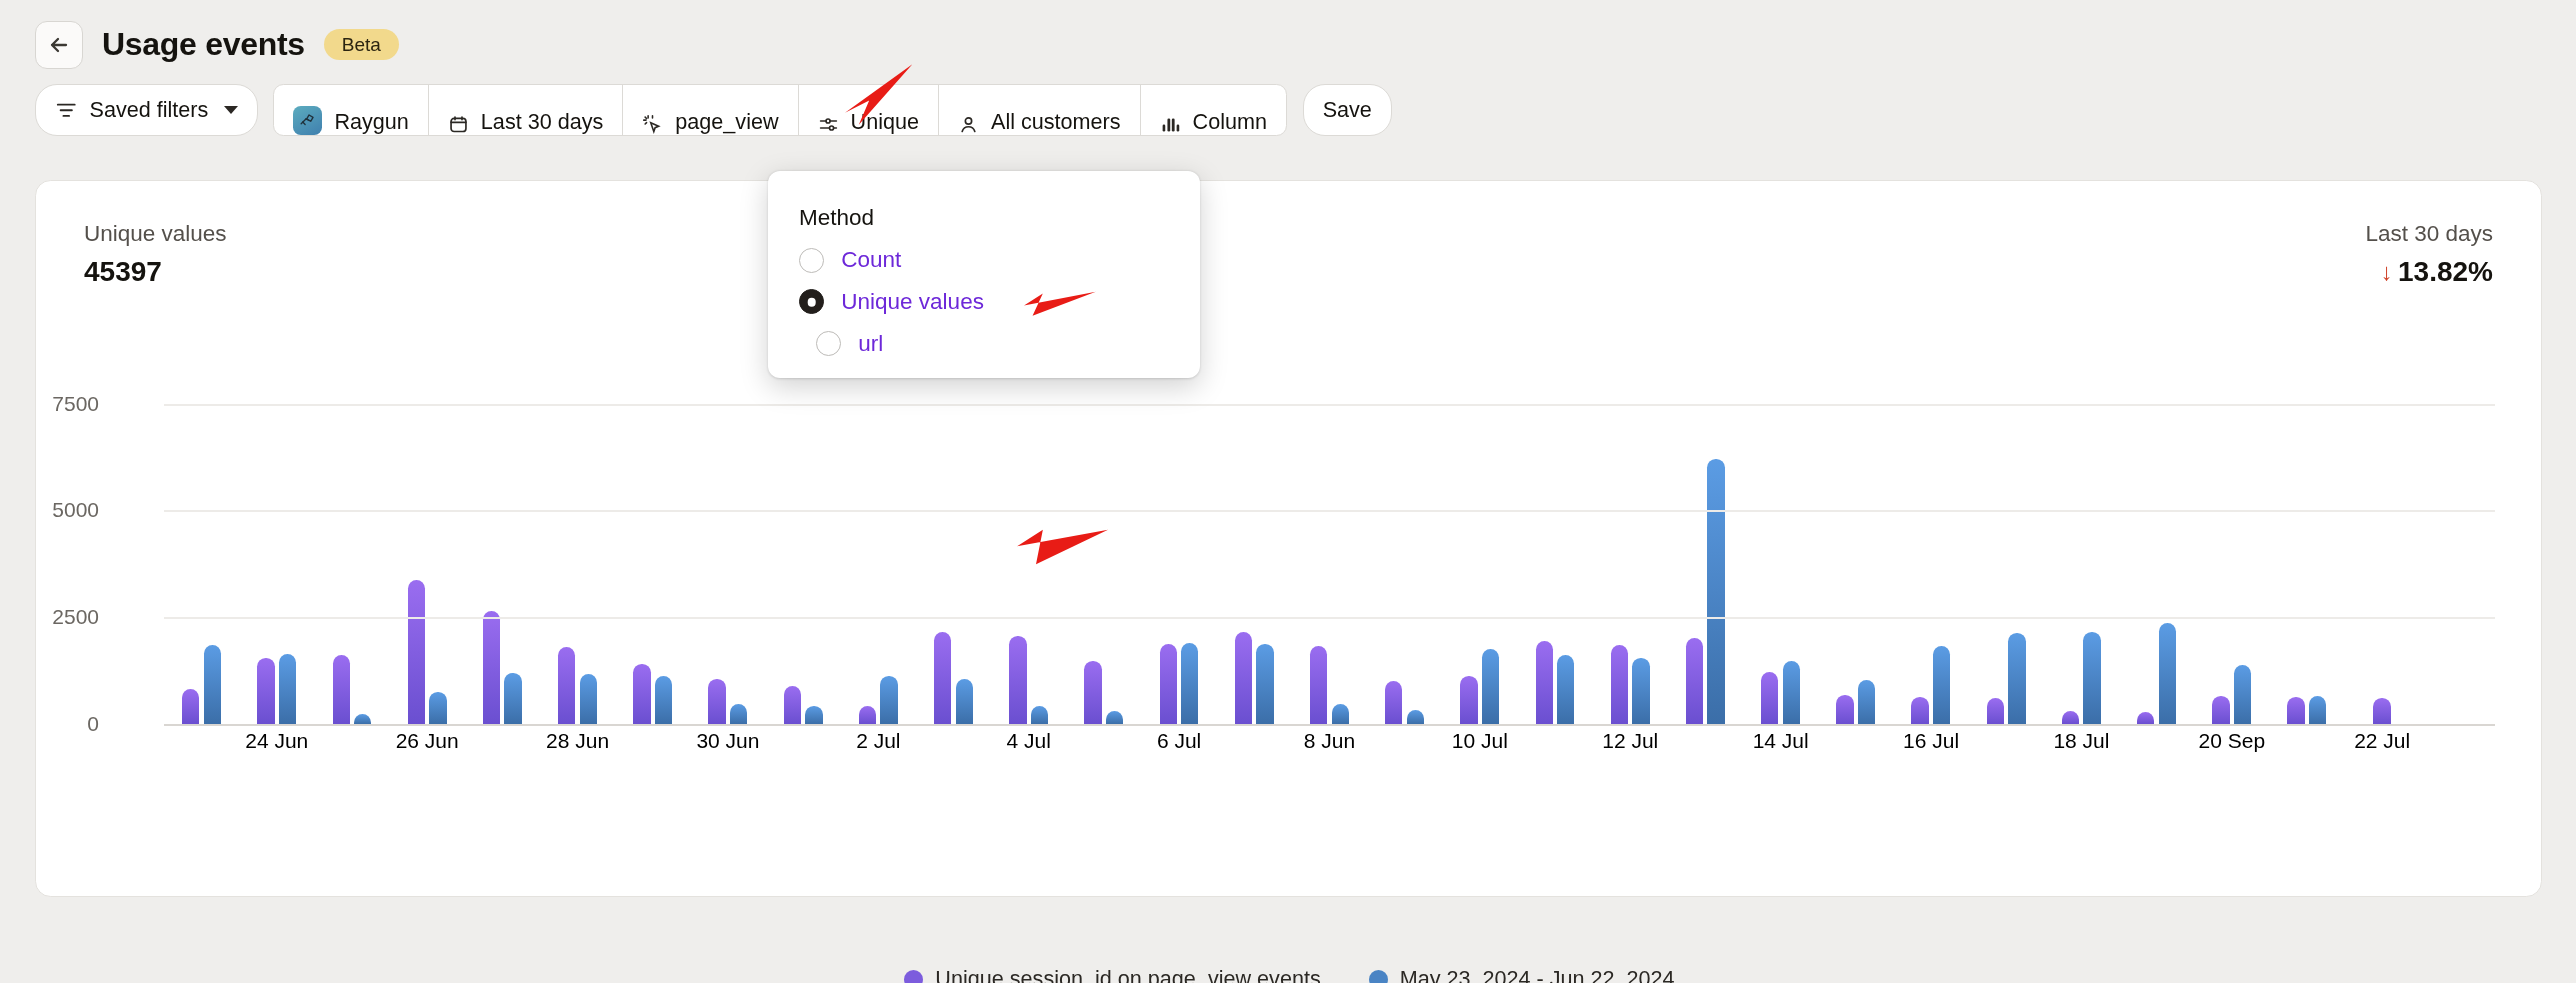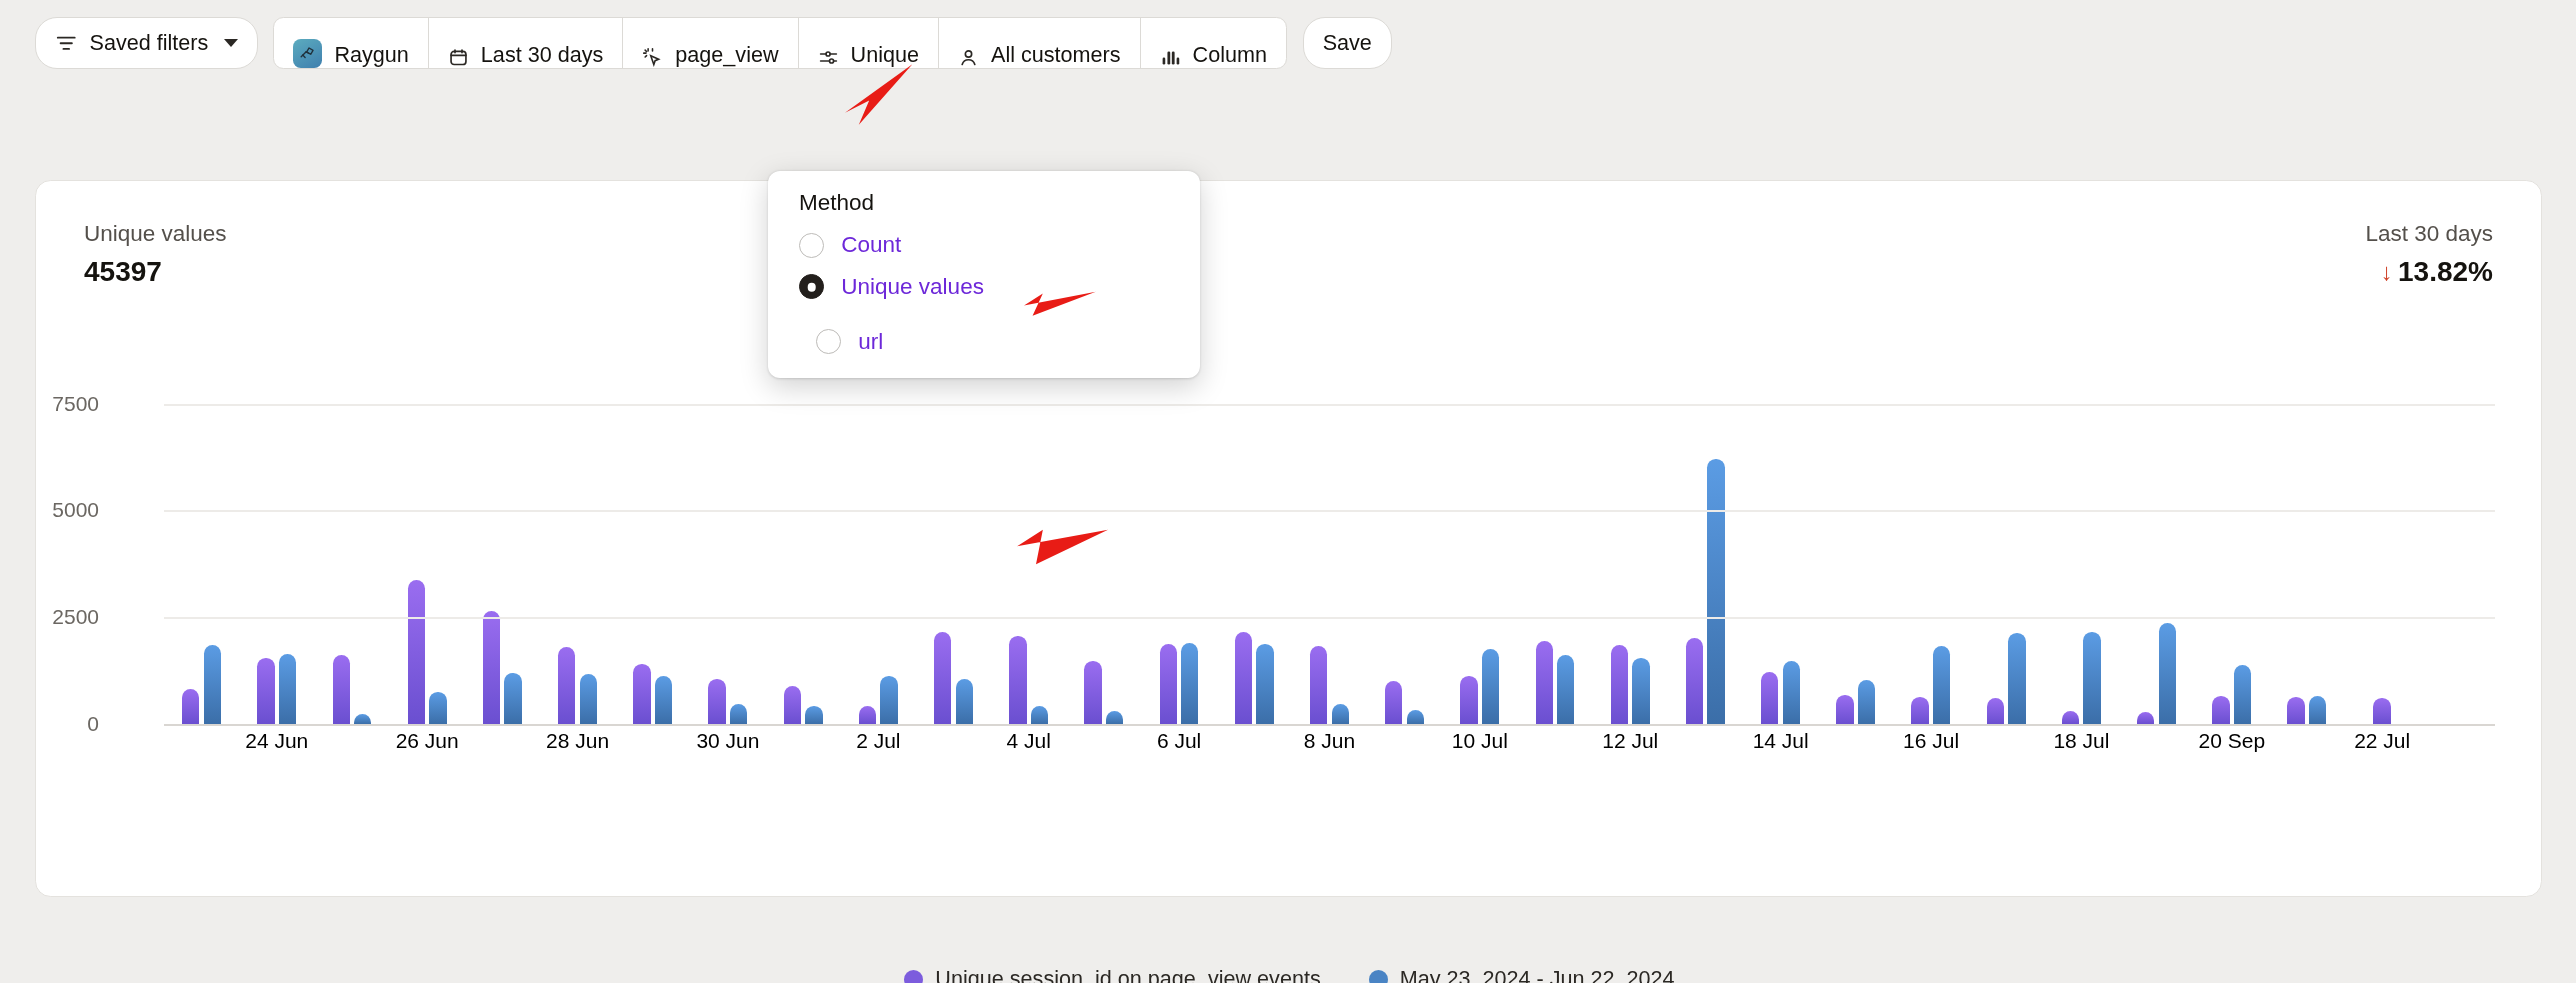--- a/index.html
+++ b/index.html
@@ -52,24 +52,24 @@
   .caret { width: 0; height: 0; border-left: 7.8px solid transparent;
     border-right: 7.8px solid transparent; border-top: 8.6px solid #2b2824; margin-left: 3.5px; }
 
   
   .dropdown {
     position: absolute; left: 768px; top: 171px; width: 432px; height: 207px;
     background: #fff; border-radius: 12px;
     box-shadow: 0 8.6px 29px rgba(0,0,0,.18), 0 0.9px 2.6px rgba(0,0,0,.14);
     padding: 19px 0 0 0; z-index: 50; overflow: hidden;
   }
-  .dd-title { font-size: 22.5px; color: #15130f; padding: 0 31px 8.6px 31px; }
+  .dd-title { font-size: 22.5px; color: #15130f; padding: 0 31px 8.6px 31px; margin-top: 15px; }
   .dd-item { display: flex; align-items: center; gap: 17.3px; padding: 7.8px 31px; font-size: 22.5px;
     color: #6d28d9; cursor: pointer; }
-  .dd-item.indent { padding-left: 48px; margin-top: 13px; }
+  .dd-item.indent { padding-left: 48px; }
   .radio { width: 25px; height: 25px; border-radius: 50%; border: 1.7px solid #bdbbb8;
     background: #fff; flex: 0 0 auto; }
   .radio.checked { background: #231f1c; border-color: #231f1c; position: relative; }
   .radio.checked::after { content: ""; position: absolute; left: 50%; top: 50%;
     width: 8.6px; height: 8.6px; border-radius: 50%; background: #fff; transform: translate(-50%,-50%); }
 
   
   .card {
     position: absolute; left: 35px; top: 180px; width: 2507px; height: 717px;
     background: #fff; border: 1.7px solid #e4e2de; border-radius: 15.6px;
@@ -105,20 +105,31 @@
   .dot { width: 19px; height: 19px; border-radius: 50%; }
 
   
   .ann { position: absolute; pointer-events: none; z-index: 60; }
 </style>
 </head>
 <body>
 
 <div class="page">
 
+  <div class="header">
+    <div class="back-btn">
+      <span class="ico">
+        <svg viewBox="0 0 24 24" fill="none" stroke="#3b3833" stroke-width="2.3" stroke-linecap="round" stroke-linejoin="round">
+          <path d="M19 12H5M5 12l6-6M5 12l6 6"></path>
+        </svg>
+      </span>
+    </div>
+    <div class="page-title">Usage events</div>
+    <div class="beta-badge">Beta</div>
+  </div>
 
   <div class="toolbar">
 
     <div class="tb-btn">
       <span class="ico">
         <svg width="22.5" height="22.5" viewBox="0 0 24 24" fill="none" stroke="#2b2824" stroke-width="2" stroke-linecap="round">
           <path d="M3 6h18M6 12h12M9 18h6"></path>
         </svg>
       </span>
       <span>Saved filters</span>

